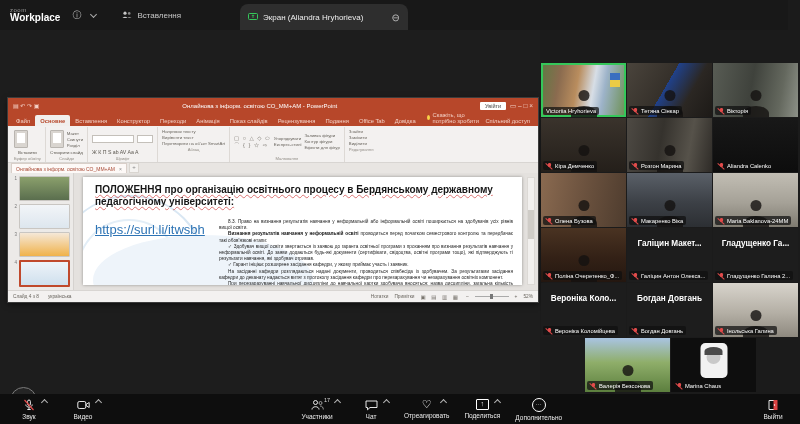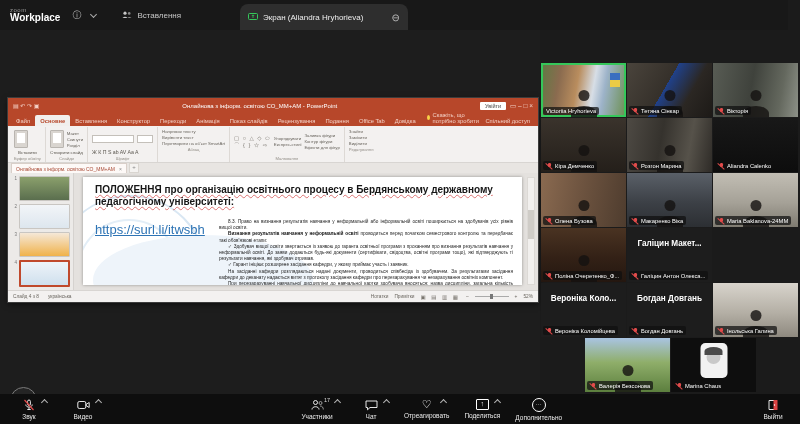--- a/index.html
+++ b/index.html
@@ -421,20 +421,27 @@
             <span>Поліна Очеретенко_Ф...</span>
           </span>
       </div>
       <div class="tile" style="background: rgb(29, 29, 29);">
         <span class="bigname">Галіцин Макет...</span>
         <span class="plabel">
             <span class="mic"></span>
             <span>Галіцин Антон Олекса...</span>
           </span>
       </div>
+      <div class="tile" style="background: rgb(29, 29, 29);">
+        <span class="bigname">Гладущенко Га...</span>
+        <span class="plabel">
+            <span class="mic"></span>
+            <span>Гладущенко Галина 2...</span>
+          </span>
+      </div>
     </div>
 
     <div class="prow">
       <div class="tile" style="background: rgb(29, 29, 29);">
         <span class="bigname">Вероніка Коло...</span>
         <span class="plabel">
             <span class="mic"></span>
             <span>Вероніка Коломійцева</span>
           </span>
       </div>

